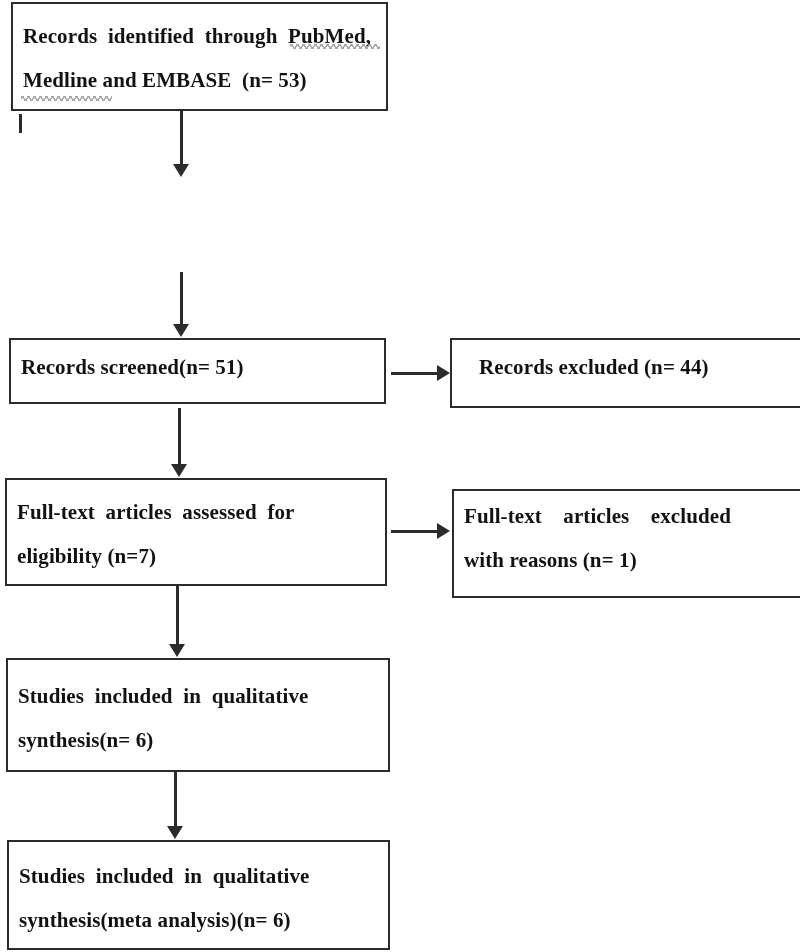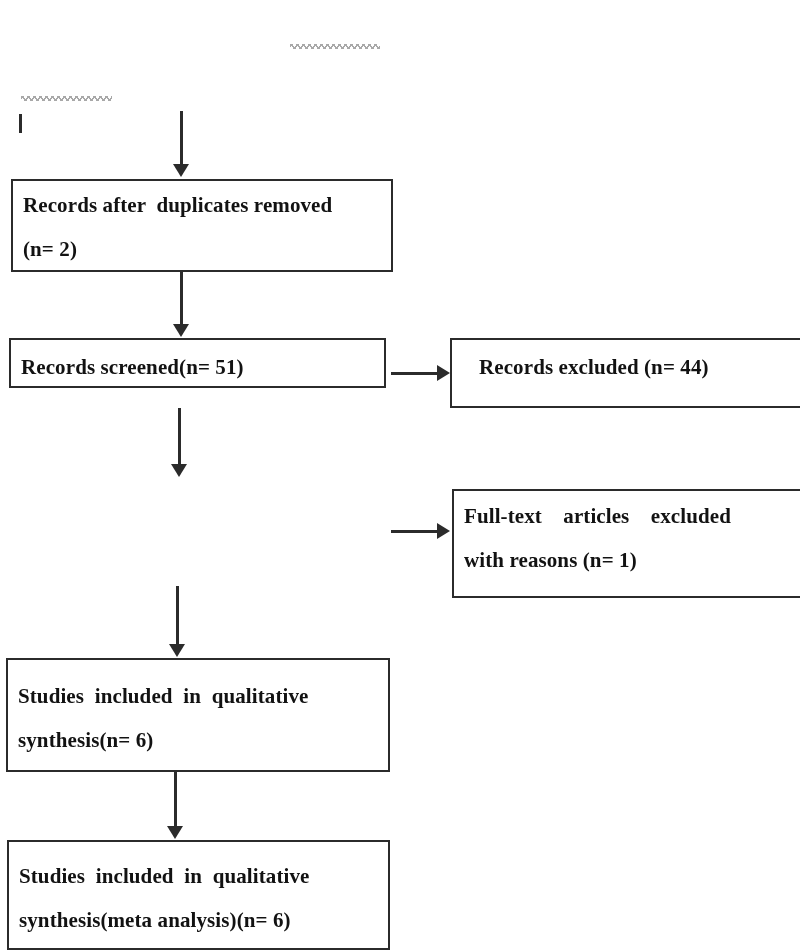--- a/index.html
+++ b/index.html
@@ -42,21 +42,21 @@
     text-align-last: left;
   }
 
   
   #box-identified      { left: 11px;  top: 2px;   width: 377px; height: 109px; }
   #box-identified .node-text  { top: 10px; }
 
   #box-duplicates      { left: 11px;  top: 179px; width: 382px; height: 93px; }
   #box-duplicates .node-text  { top: 2px; }
 
-  #box-screened        { left: 9px;   top: 338px; width: 377px; height: 50px; }
+  #box-screened        { left: 9px;   top: 338px; width: 377px; height: 66px; }
   #box-screened .node-text    { top: 5px; }
 
   #box-excluded        { left: 450px; top: 338px; width: 352px; height: 70px; }
   #box-excluded .node-text    { top: 5px; margin-left: 17px; }
 
   #box-fulltext        { left: 5px;   top: 478px; width: 382px; height: 108px; }
   #box-fulltext .node-text    { top: 10px; }
 
   #box-fulltext-excl   { left: 452px; top: 489px; width: 350px; height: 109px; }
   #box-fulltext-excl .node-text { top: 3px; }
@@ -135,34 +135,34 @@
     opacity: .85;
   }
   #sq-pubmed   { left: 290px; top: 44px;  width: 90px; }
   #sq-medline  { left: 21px;  top: 96px;  width: 91px; }
 </style>
 </head>
 <body>
 
 <div id="diagram">
 
+  <div class="node justify" id="box-identified">
+    <div class="node-text">Records  identified  through  PubMed,
+Medline and EMBASE  (n= 53)</div>
+  </div>
   <div class="squiggle" id="sq-pubmed"></div>
   <div class="squiggle" id="sq-medline"></div>
 
   <div class="stub" id="stub-1"></div>
 
   <div id="conn-1">
     <div class="vline"></div>
     <div class="arrow-down"></div>
   </div>
 
-  <div class="node" id="box-duplicates">
-    <div class="node-text">Records after  duplicates removed
-(n= 2)</div>
-  </div>
 
   <div id="conn-2">
     <div class="vline"></div>
     <div class="arrow-down"></div>
   </div>
 
   <div class="node" id="box-screened">
     <div class="node-text">Records screened(n= 51)</div>
   </div>
 
@@ -173,20 +173,24 @@
 
   <div class="node" id="box-excluded">
     <div class="node-text">Records excluded (n= 44)</div>
   </div>
 
   <div id="conn-3">
     <div class="vline"></div>
     <div class="arrow-down"></div>
   </div>
 
+  <div class="node justify" id="box-fulltext">
+    <div class="node-text">Full-text  articles  assessed  for
+eligibility (n=7)</div>
+  </div>
 
   <div id="conn-7">
     <div class="hline"></div>
     <div class="arrow-right"></div>
   </div>
 
   <div class="node justify" id="box-fulltext-excl">
     <div class="node-text">Full-text    articles    excluded
 with reasons (n= 1)</div>
   </div>

